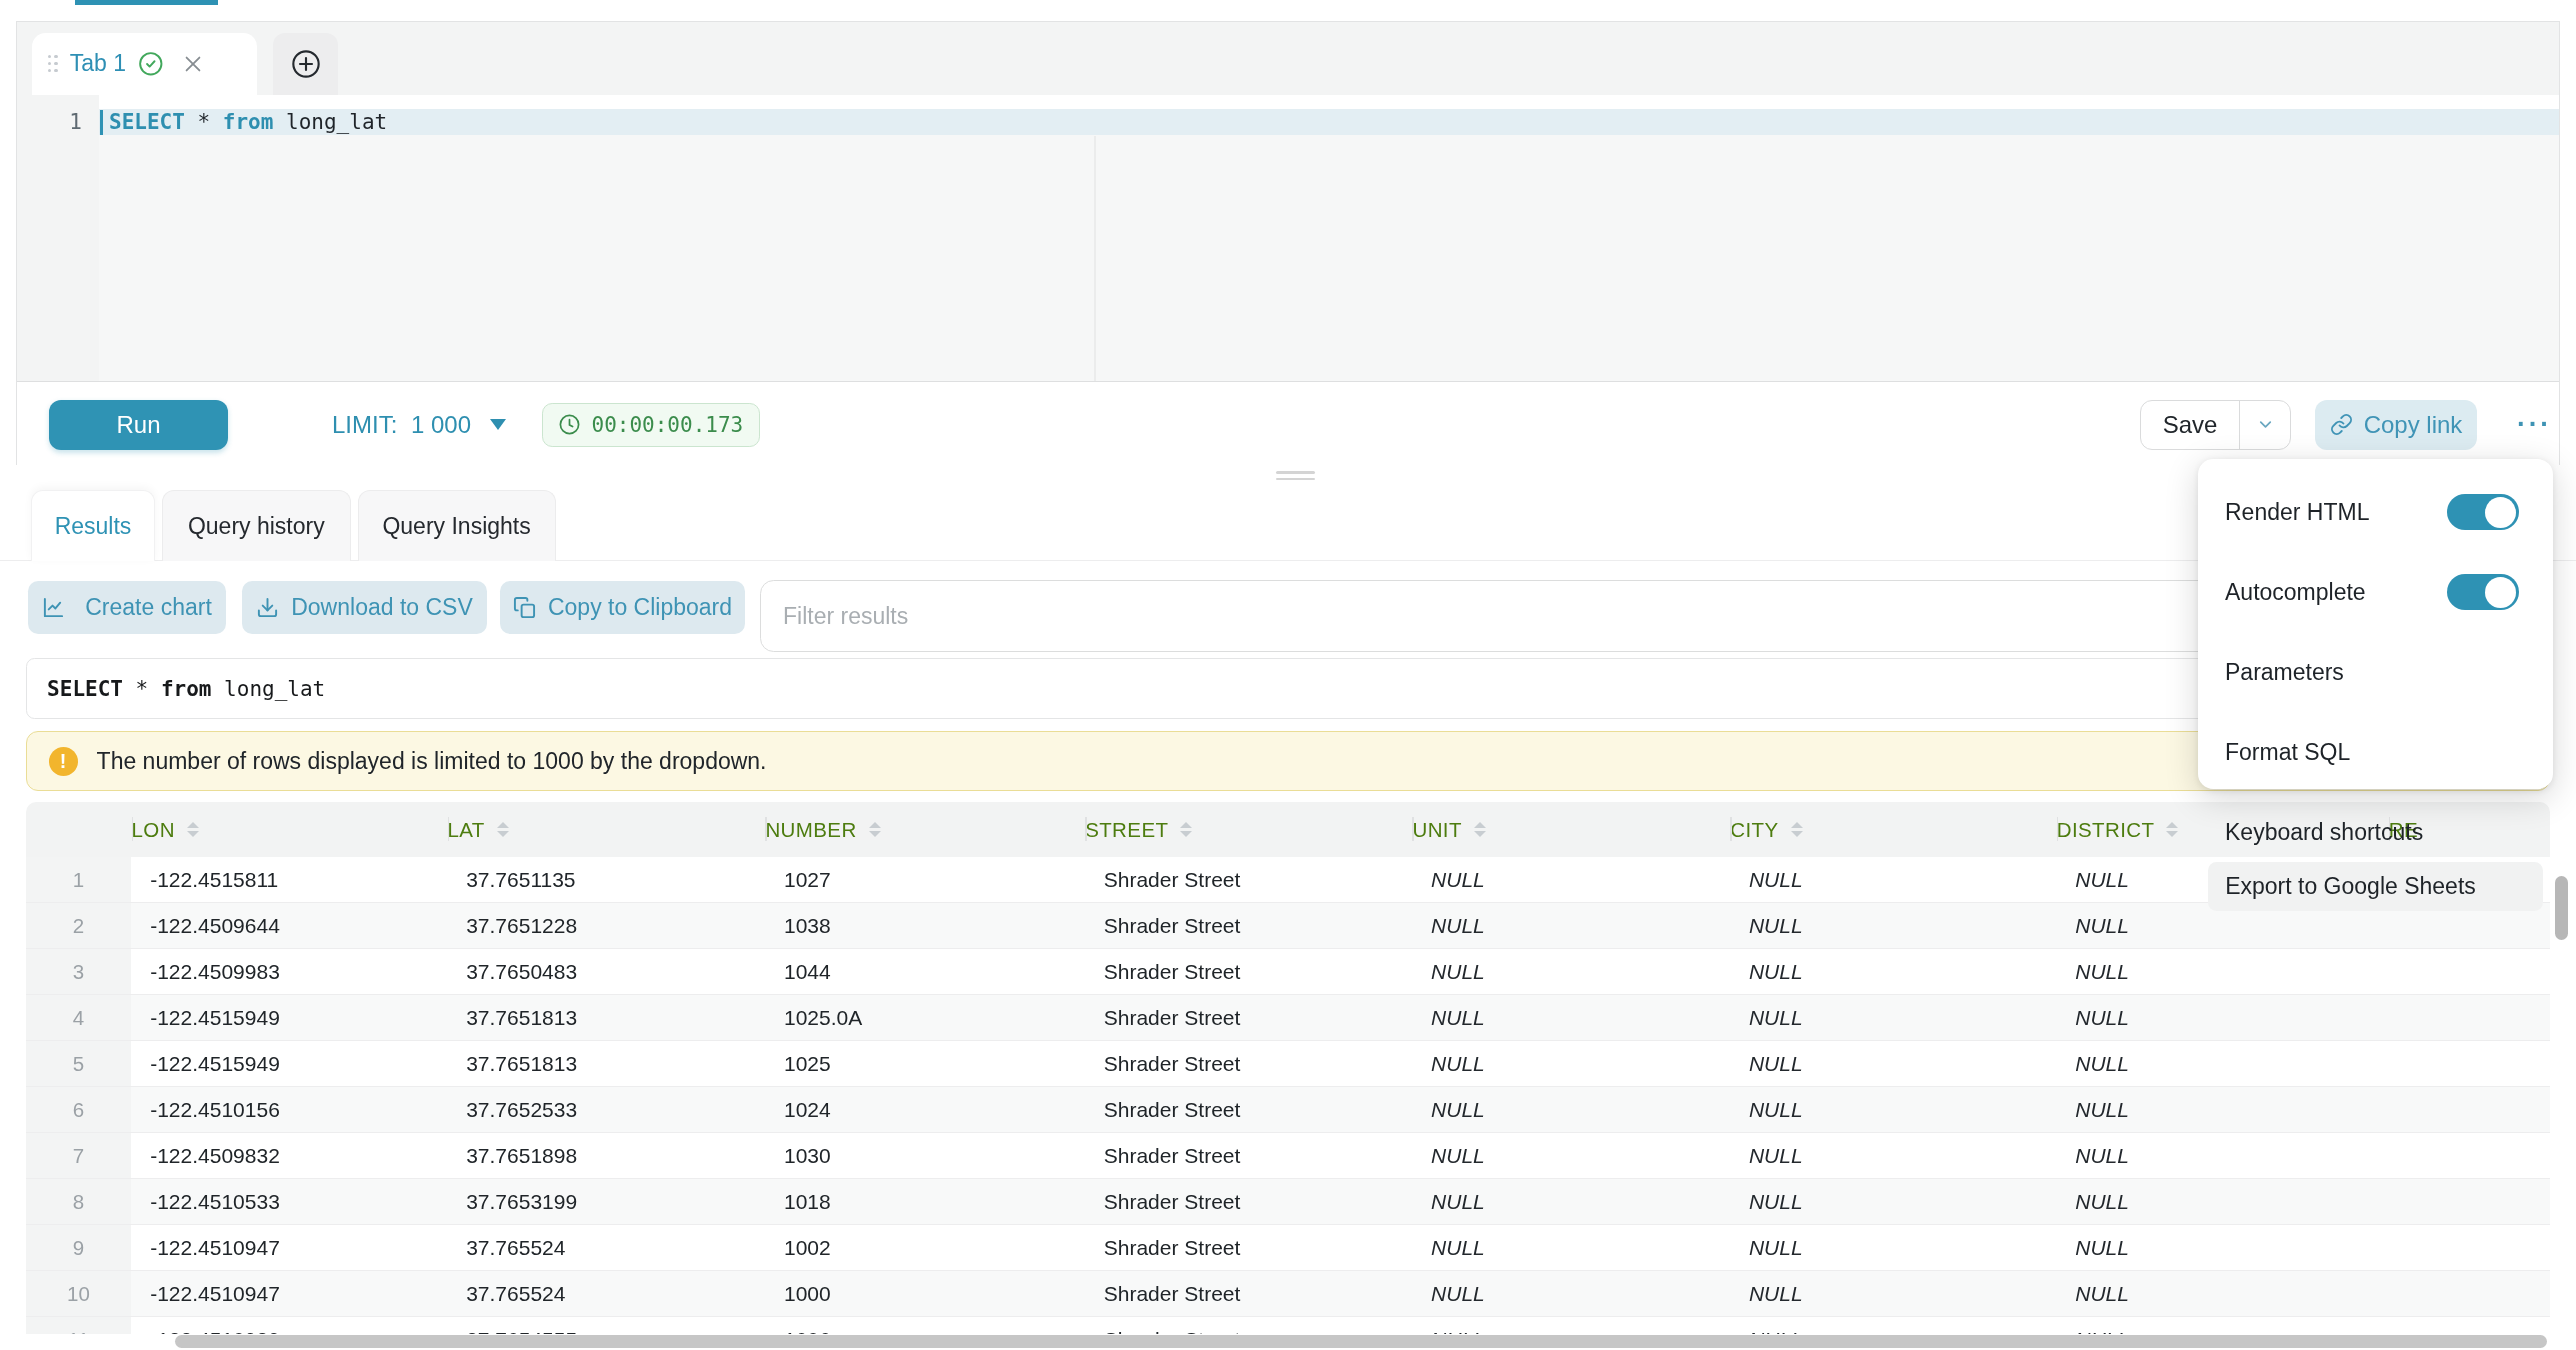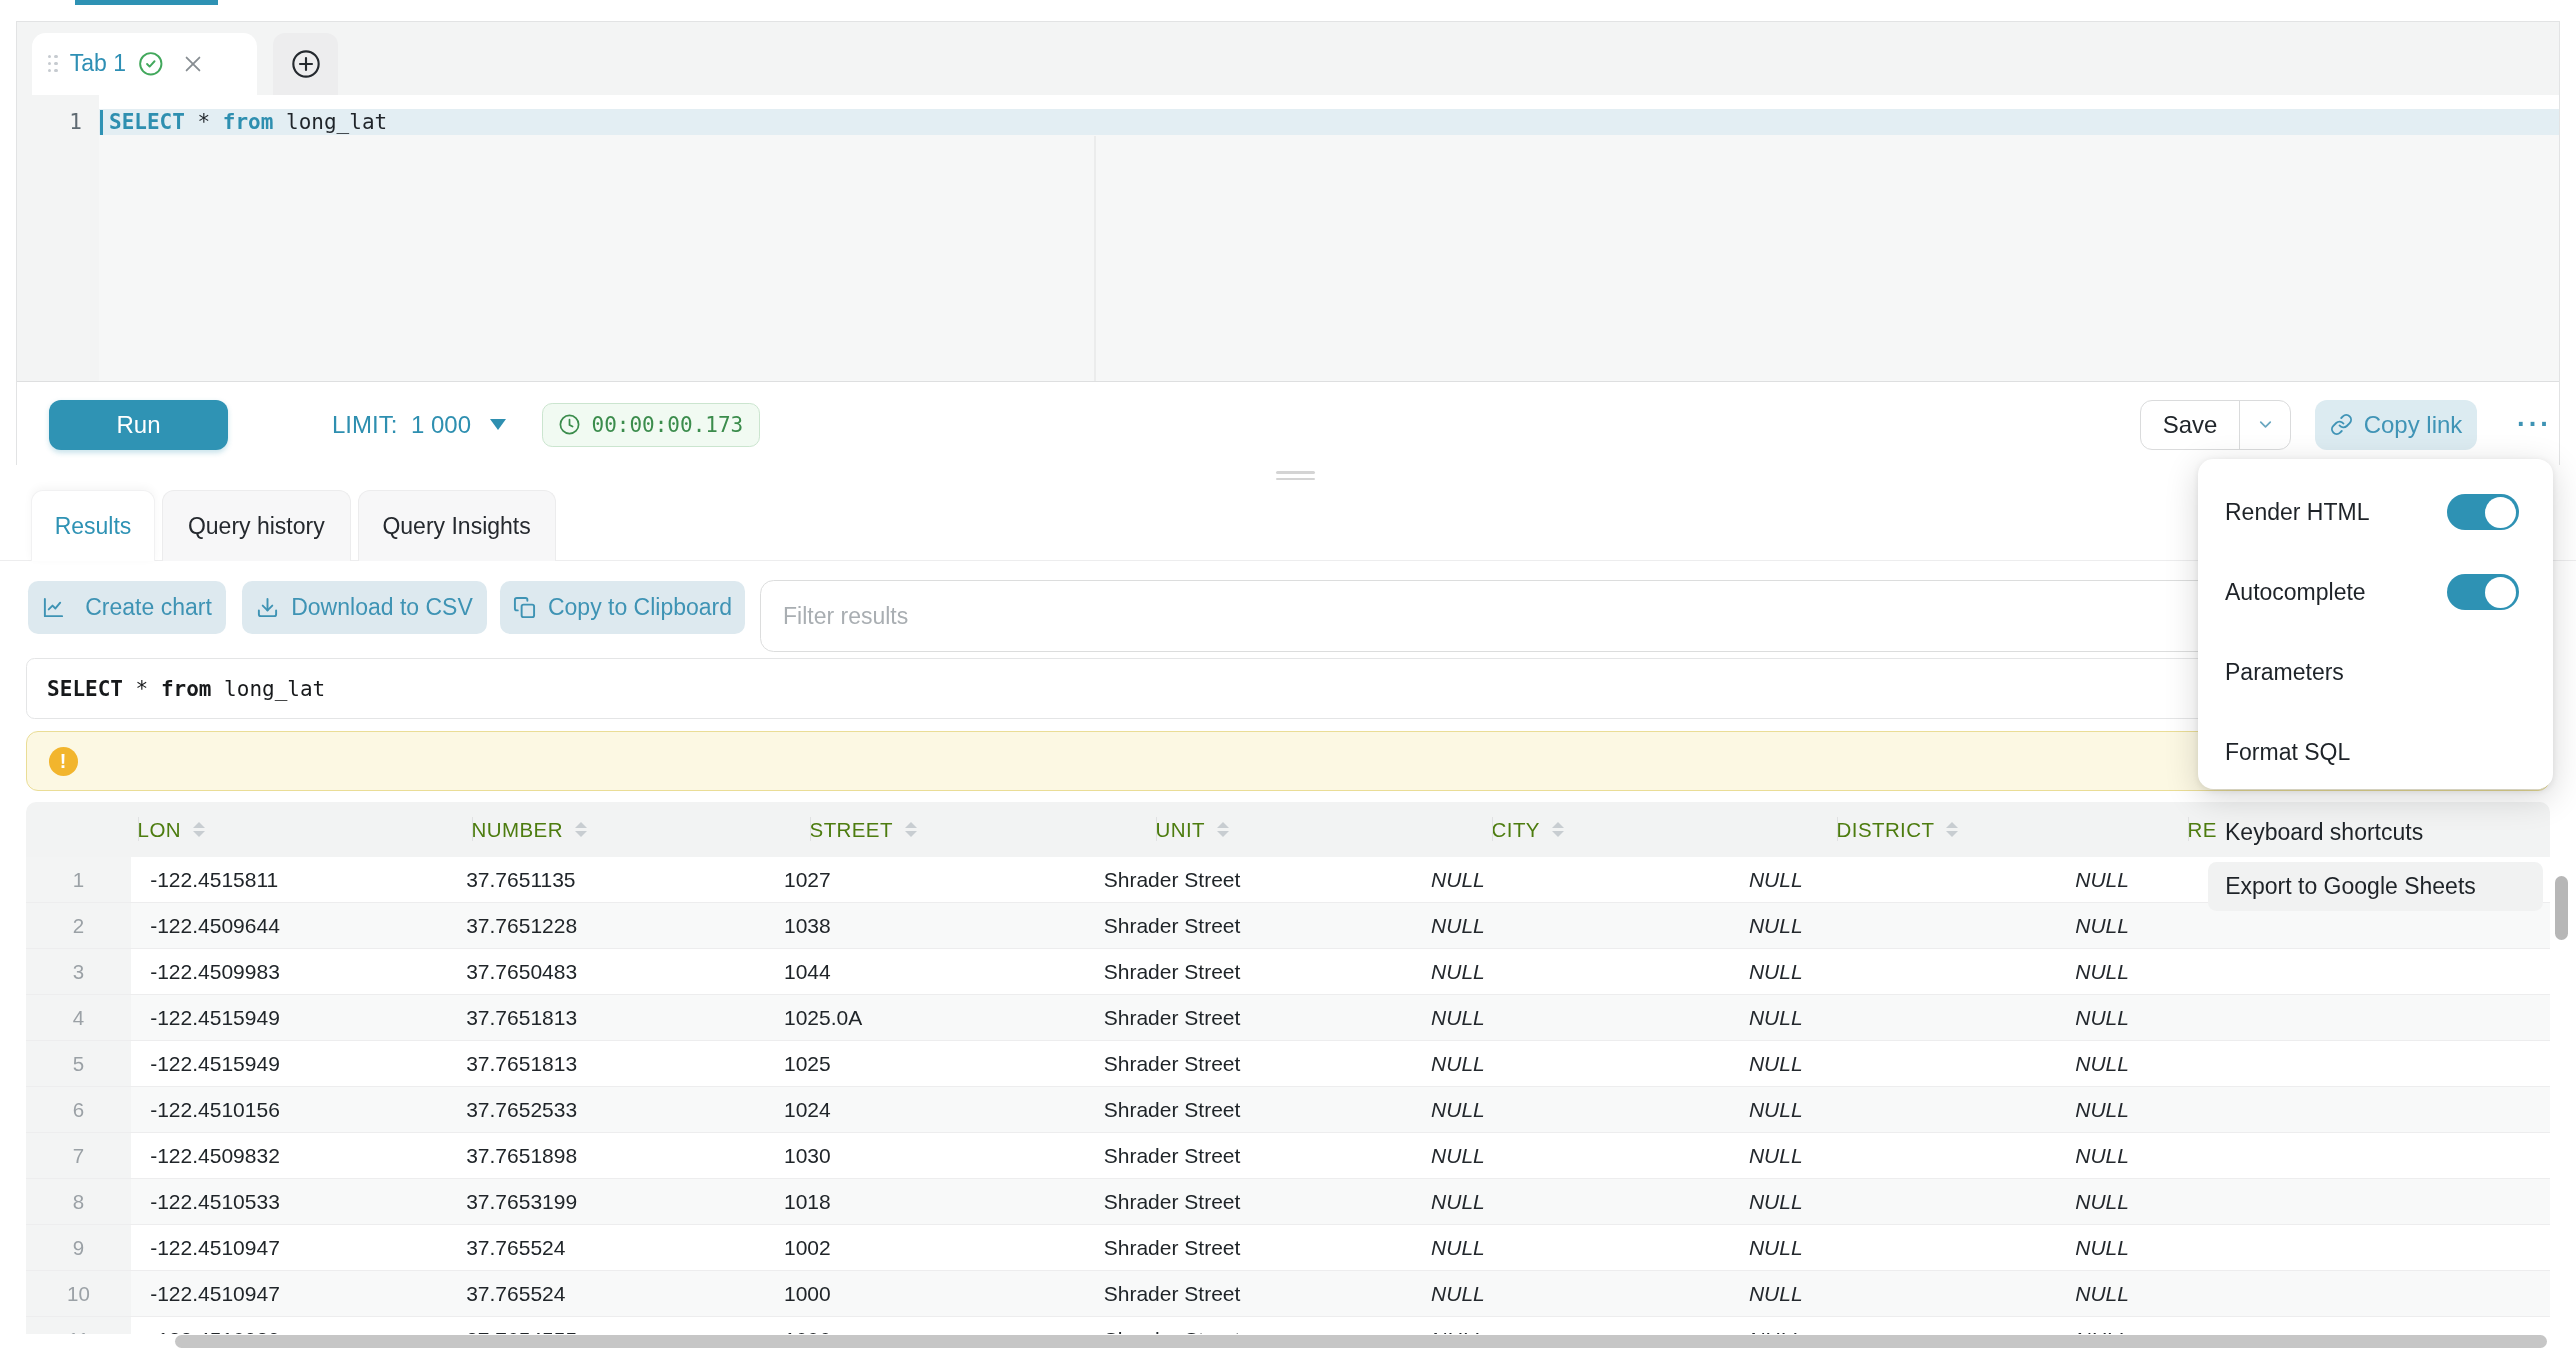--- a/index.html
+++ b/index.html
@@ -258,28 +258,37 @@
       </svg>
   </span>
   <span>Copy to Clipboard</span>
 </div>
 <input id="filter-input" class="abs" placeholder="Filter results" style="">
 
 <div id="sql-preview" class="abs mono"><span class="tok keyword">SELECT</span><span class="tok plain"> * </span><span class="tok keyword">from</span><span class="tok plain"> long_lat</span></div>
 
 <div id="warning" class="abs">
   <span class="warn-icon">!</span>
+  <span class="warn-text">The number of rows displayed is limited to 1000 by the dropdown.</span>
 </div>
 
 <div id="table-wrap" class="abs">
   <div class="thead" id="thead">
       <div class="th" style="width: 112px;"></div>
       <div class="th" style="width: 334px;">
         <span class="sep"></span>
         <span>LON</span>
+        <span class="sort">
+          <i class="up"></i>
+          <i class="dn"></i>
+        </span>
+      </div>
+      <div class="th" style="width: 336px;">
+        <span class="sep"></span>
+        <span>LAT</span>
         <span class="sort">
           <i class="up"></i>
           <i class="dn"></i>
         </span>
       </div>
       <div class="th" style="width: 338px;">
         <span class="sep"></span>
         <span>NUMBER</span>
         <span class="sort">
           <i class="up"></i>

